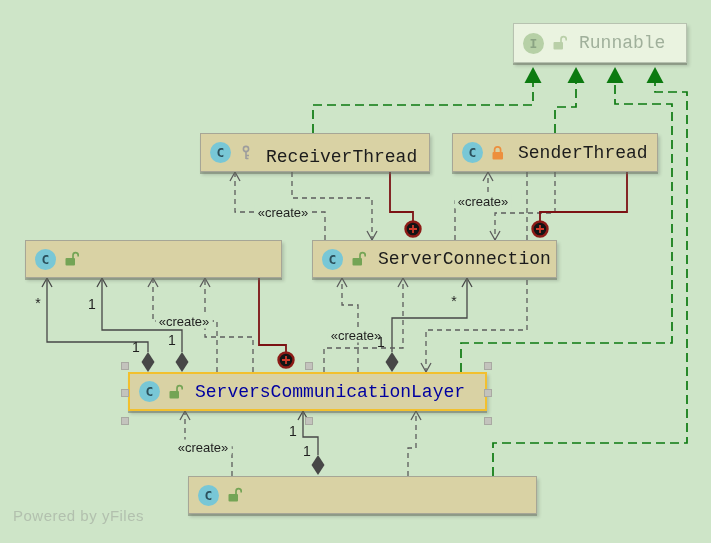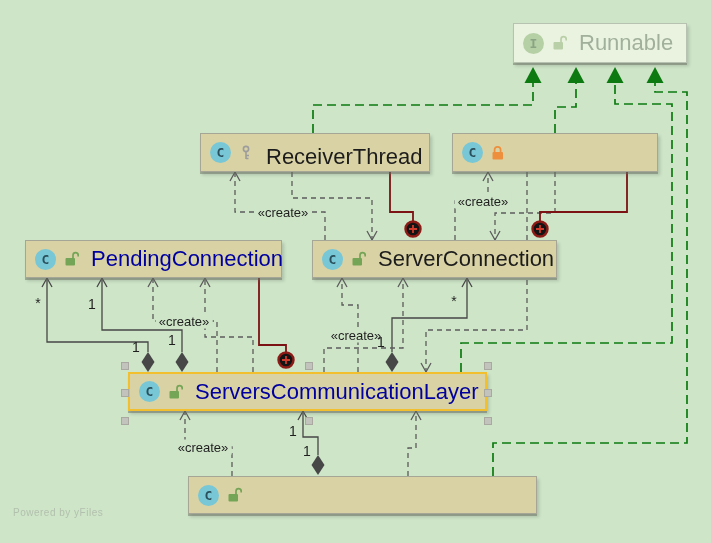--- a/index.html
+++ b/index.html
@@ -14,24 +14,24 @@
   .edge-label.mult{font-size:14px;}
   #node-layer{position:absolute;left:0;top:0;width:711px;height:543px;z-index:3;}
   .node{position:absolute;box-sizing:border-box;display:flex;align-items:center;
     border:1px solid #a6a696;background:#d9d2a4;
     box-shadow:0 2px 0 rgba(100,105,90,.45),2px 3px 3px rgba(100,110,95,.30);}
   .node.selected{border:2px solid #f2c02e;}
   .node .cicon{flex:0 0 auto;width:21px;height:21px;margin-left:9px;border-radius:50%;
     display:flex;align-items:center;justify-content:center;
     font:bold 13px "DejaVu Sans Mono",monospace;}
   .node .lockwrap{flex:0 0 auto;width:15px;height:16px;margin-left:8px;}
-  .node .nlabel{margin-left:12px;font-family:Liberation Sans, sans-serif;
-    font-size:22px;white-space:nowrap;}
+  .node .nlabel{margin-left:12px;font-family:Liberation Mono, monospace;
+    font-size:18px;white-space:nowrap;}
   .handle{position:absolute;width:6px;height:6px;background:#c3c3bd;border:1px solid #a9a9a2;z-index:4;}
-  #watermark{position:absolute;left:13px;top:507px;z-index:2;font-size:10px;color:#b2c0ae;
+  #watermark{position:absolute;left:13px;top:507px;z-index:2;font-size:15px;color:#b2c0ae;
     letter-spacing:.5px;}
 </style>
 </head>
 <body>
 
 <div id="canvas">
   <svg id="edge-svg" width="711" height="543" viewBox="0 0 711 543">
       <polyline points="313,133 313,105 533,105 533,83" fill="none" stroke="#0c7a10" stroke-width="1.7" stroke-dasharray="9,5"></polyline>
       <polygon points="533,67 524.5,83 541.5,83" fill="#0c7a10"></polygon>
       <polyline points="555,133 555,107 576,107 576,83" fill="none" stroke="#0c7a10" stroke-width="1.7" stroke-dasharray="9,5"></polyline>
@@ -115,28 +115,28 @@
             <path d="M7,6.6 V14 M7,10.5 H10 M7,13.5 H9.5" stroke="#9d9d9d" stroke-width="1.6" fill="none"></path>
           </svg></span>
         <span class="nlabel" style="color: rgb(28, 28, 28); margin-top: 8px;">ReceiverThread</span>
       </div>
       <div class="node" style="left: 452px; top: 133px; width: 206px; height: 39px; background: rgb(217, 210, 164);">
         <span class="cicon" style="background: rgb(120, 199, 214); color: rgb(43, 80, 92);">C</span>
         <span class="lockwrap"><svg width="15" height="16" viewBox="0 0 15 16">
             <path d="M3.6,7 V4.8 a3,3 0 0 1 6,0 V7" fill="none" stroke="#ed8f3d" stroke-width="1.7"></path>
             <rect x="1.5" y="7" width="10.5" height="7.5" rx="1" fill="#ed8f3d"></rect>
           </svg></span>
+        <span class="nlabel" style="color: rgb(28, 28, 28);">SenderThread</span>
       </div>
       <div class="node" style="left: 25px; top: 240px; width: 257px; height: 38px; background: rgb(217, 210, 164);">
         <span class="cicon" style="background: rgb(120, 199, 214); color: rgb(43, 80, 92);">C</span>
         <span class="lockwrap"><svg width="15" height="16" viewBox="0 0 15 16">
             <path d="M9,7 V4.2 a2.6,2.6 0 0 1 5.2,0 V5.4" fill="none" stroke="#74a455" stroke-width="1.7"></path>
             <rect x="1.5" y="7" width="9.5" height="7.5" rx="1" fill="#74a455"></rect>
           </svg></span>
-        <span class="nlabel" style="color: rgb(0, 0, 160);">PendingConnection</span>
       </div>
       <div class="node" style="left: 312px; top: 240px; width: 245px; height: 38px; background: rgb(217, 210, 164);">
         <span class="cicon" style="background: rgb(120, 199, 214); color: rgb(43, 80, 92);">C</span>
         <span class="lockwrap"><svg width="15" height="16" viewBox="0 0 15 16">
             <path d="M9,7 V4.2 a2.6,2.6 0 0 1 5.2,0 V5.4" fill="none" stroke="#74a455" stroke-width="1.7"></path>
             <rect x="1.5" y="7" width="9.5" height="7.5" rx="1" fill="#74a455"></rect>
           </svg></span>
         <span class="nlabel" style="color: rgb(28, 28, 28);">ServerConnection</span>
       </div>
       <div class="node selected" style="left: 128px; top: 372px; width: 359px; height: 39px; background: rgb(217, 210, 164);">

